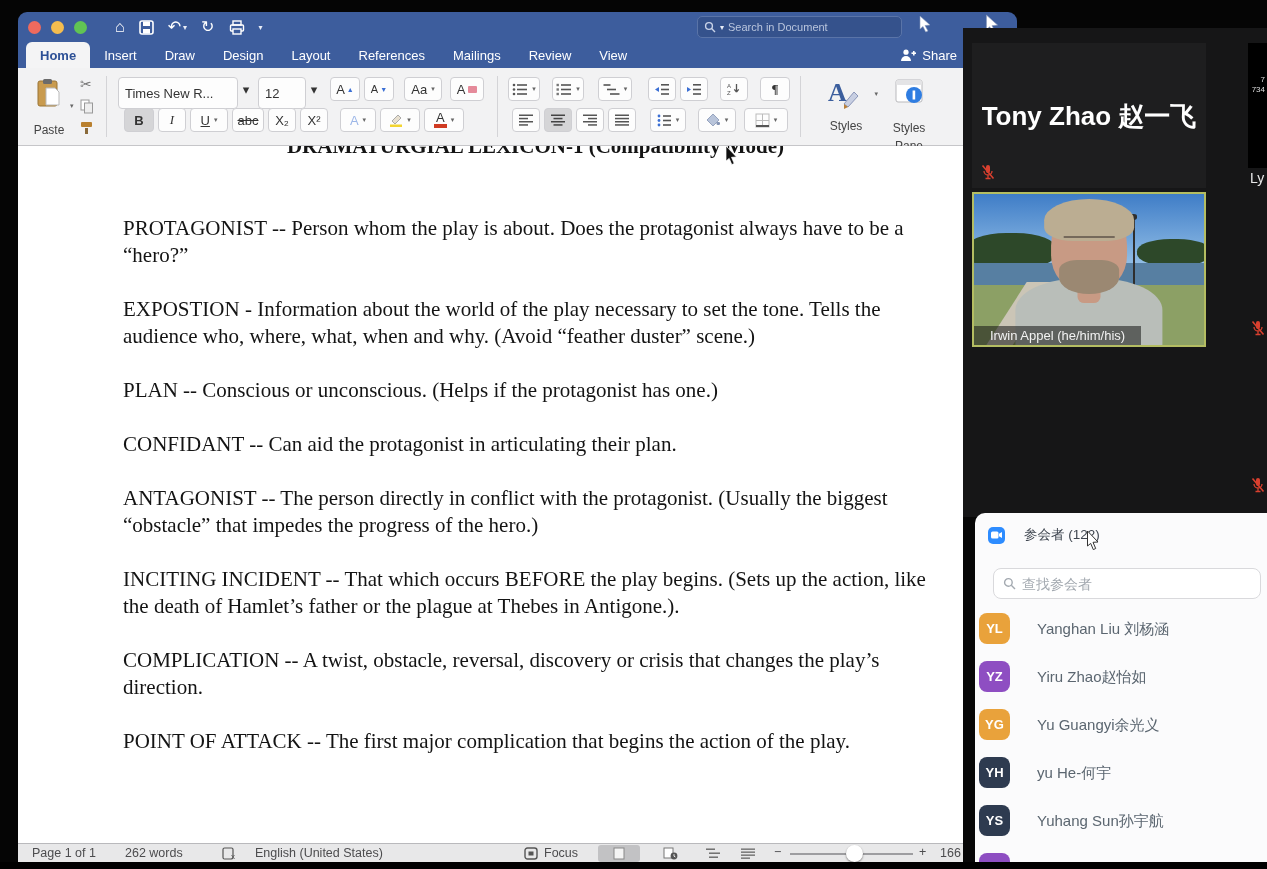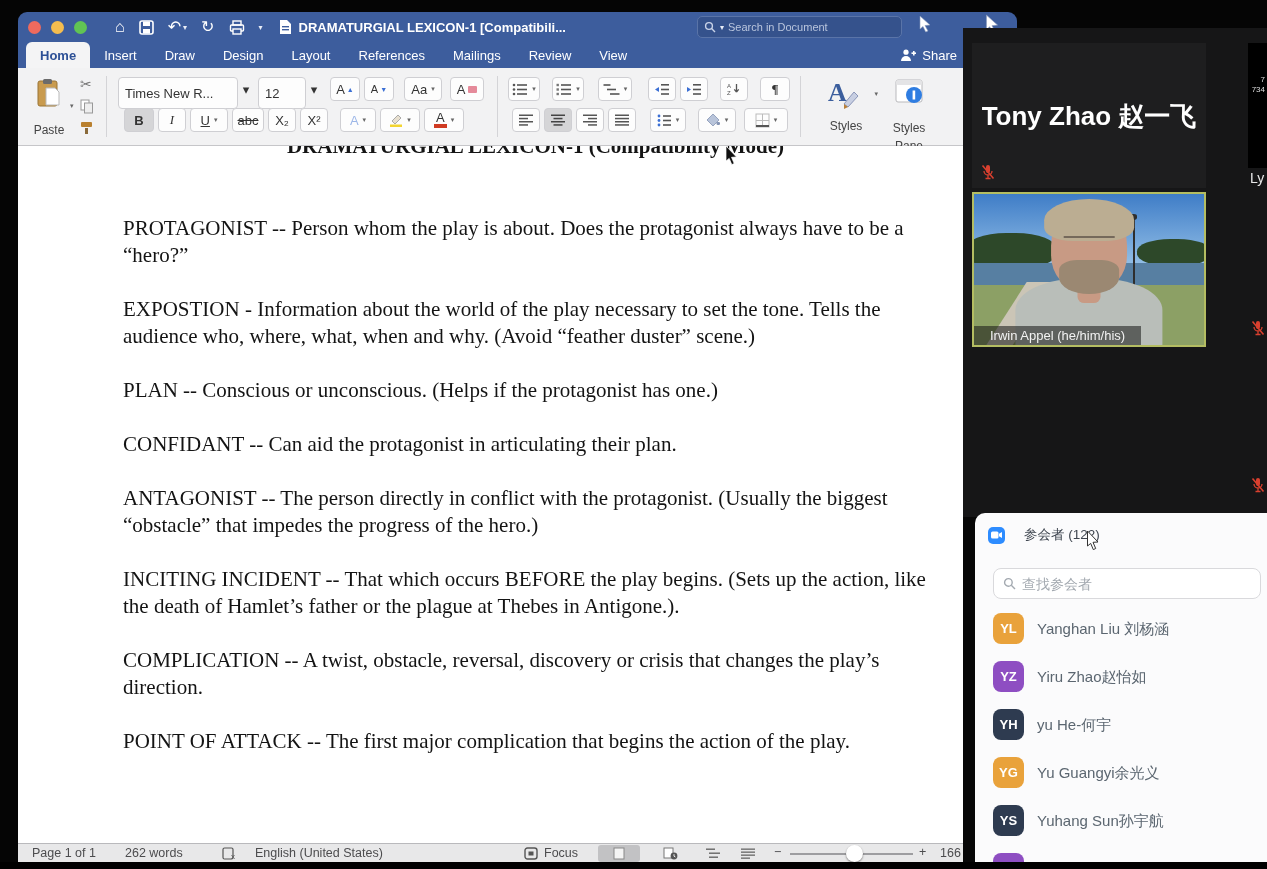--- a/index.html
+++ b/index.html
@@ -114,21 +114,21 @@
   .cam-badge { width:17px; height:17px; background:#2d8cff; border-radius:5px; display:flex;
                align-items:center; justify-content:center; }
   .p-search { position:absolute; left:18px; top:55px; width:268px; height:31px; background:#fff;
               border:1px solid #d9d9dc; border-radius:8px; display:flex; align-items:center;
               gap:6px; padding:0 9px; }
   .p-search input { border:none; outline:none; font-size:14px; color:#333; width:200px;
                     font-family:"Liberation Sans",sans-serif; }
   .p-search input::placeholder { color:#a3a9b0; }
   #plist { position:absolute; left:0; top:100px; width:292px; }
   .prow { position:relative; height:48px; }
-  .avatar { position:absolute; left:18px; top:0; width:31px; height:31px; border-radius:8px;
+  .avatar { position:absolute; left:4px; top:0; width:31px; height:31px; border-radius:8px;
             color:#fff; font-size:13px; font-weight:bold; display:flex; align-items:center;
             justify-content:center; }
   .pname { position:absolute; left:62px; top:7px; font-size:15px; color:#5b6670; white-space:nowrap; }
 
   .bottom-strip { position:absolute; left:0; top:862px; width:1267px; height:7px; background:#000; }
   svg { display:block; }
 </style>
 </head>
 <body>
 
@@ -153,28 +153,20 @@
           <span class="tb-glyph">↶</span>
           <span class="tb-caret">▾</span>
         </span>
         <span class="tb-glyph">↻</span>
         <svg width="16" height="15" viewBox="0 0 16 15">
           <rect x="4" y="1" width="8" height="4" fill="none" stroke="#fff" stroke-width="1.4"></rect>
           <rect x="1.5" y="5" width="13" height="6" rx="1" fill="none" stroke="#fff" stroke-width="1.4"></rect>
           <rect x="4" y="9" width="8" height="5" fill="#3d5d9d" stroke="#fff" stroke-width="1.4"></rect>
         </svg>
         <span class="tb-caret">▾</span>
-      </div>
-      <div class="tb-title">
-        <svg width="13" height="16" viewBox="0 0 13 16">
-          <path d="M1 1 h7 l4 4 v10 h-11 z" fill="#fff"></path>
-          <rect x="3" y="7" width="7" height="1.4" fill="#3d5d9d"></rect>
-          <rect x="3" y="10" width="7" height="1.4" fill="#3d5d9d"></rect>
-        </svg>
-        <span>DRAMATURGIAL LEXICON-1 [Compatibili...</span>
       </div>
       <div class="tb-search">
         <svg width="12" height="12" viewBox="0 0 12 12">
           <circle cx="5" cy="5" r="3.4" fill="none" stroke="#c9d3e8" stroke-width="1.4"></circle>
           <line x1="7.6" y1="7.6" x2="11" y2="11" stroke="#c9d3e8" stroke-width="1.4"></line>
         </svg>
         <span class="tb-caret">▾</span>
         <input type="text" placeholder="Search in Document" style="">
       </div>
       <svg class="ptr" style="left:899px;top:3px" width="16" height="18" viewBox="0 0 16 18">
@@ -593,26 +585,26 @@
     <div id="plist">
         <div class="prow">
     <div class="avatar" style="background: rgb(233, 162, 59);">YL</div>
     <div class="pname">Yanghan Liu 刘杨涵</div>
   </div>
         <div class="prow">
     <div class="avatar" style="background: rgb(142, 78, 194);">YZ</div>
     <div class="pname">Yiru Zhao赵怡如</div>
   </div>
         <div class="prow">
+    <div class="avatar" style="background: rgb(233, 162, 59);">YG</div>
+    <div class="pname">Yu Guangyi余光义</div>
+  </div>
+        <div class="prow">
     <div class="avatar" style="background: rgb(46, 59, 80);">YH</div>
     <div class="pname">yu He-何宇</div>
-  </div>
-        <div class="prow">
-    <div class="avatar" style="background: rgb(233, 162, 59);">YG</div>
-    <div class="pname">Yu Guangyi余光义</div>
   </div>
         <div class="prow">
     <div class="avatar" style="background: rgb(46, 59, 80);">YS</div>
     <div class="pname">Yuhang Sun孙宇航</div>
   </div>
         <div class="prow">
     <div class="avatar" style="background: rgb(142, 78, 194);"></div>
     <div class="pname"></div>
   </div>
       </div>

